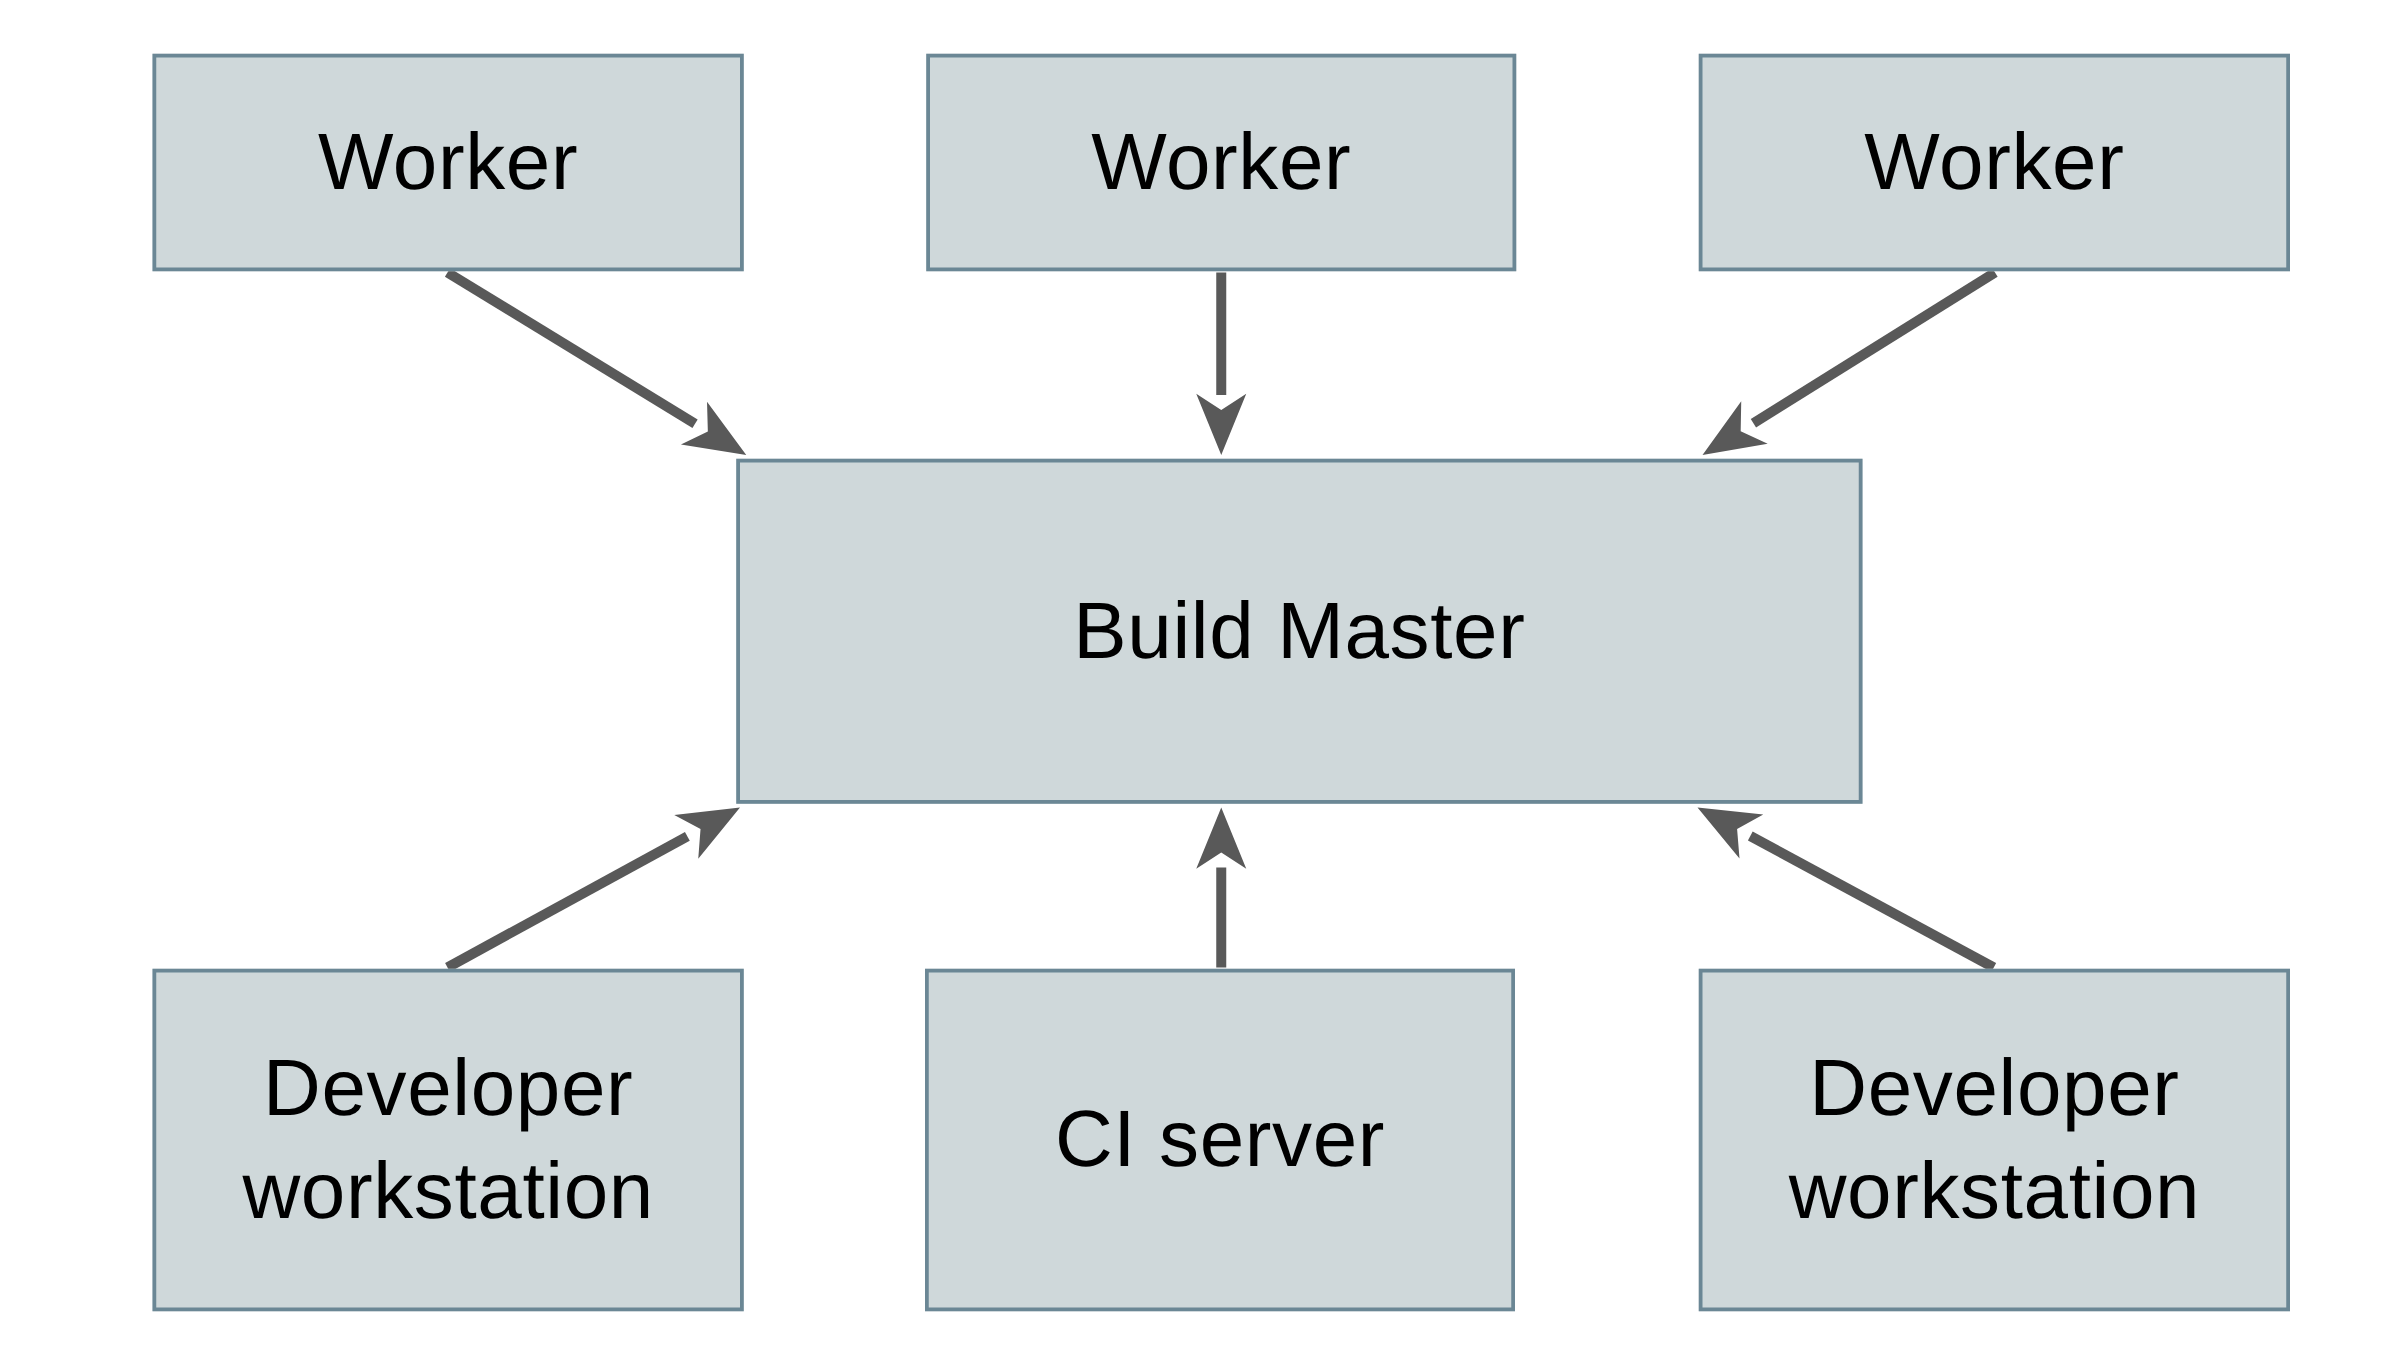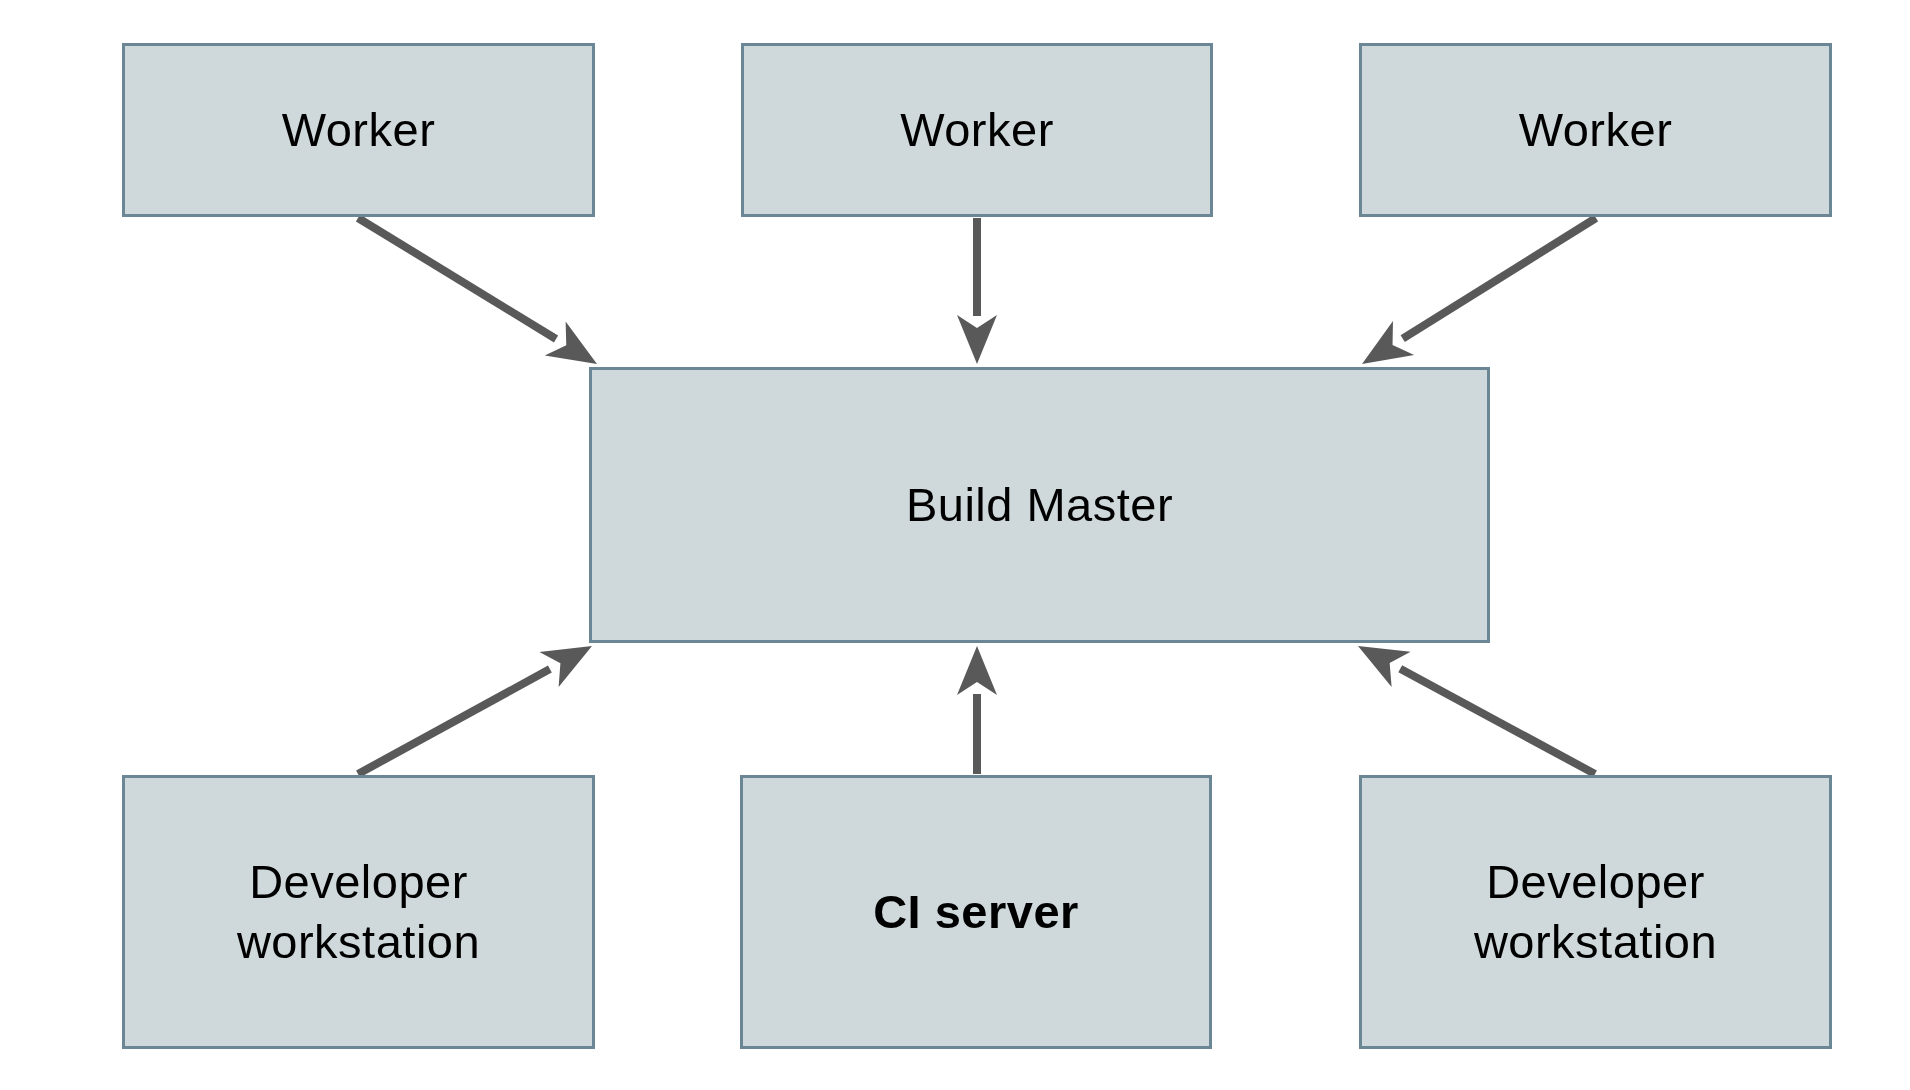--- a/index.html
+++ b/index.html
@@ -35,21 +35,21 @@
   .node {
     position: absolute;
     background: var(--node-fill);
     border: 3px solid var(--node-border);
     display: flex;
     align-items: center;
     justify-content: center;
     text-align: center;
   }
   .node .label {
-    font-size: 47px;
+    font-size: 64px;
     line-height: 1.28;
     color: var(--text);
     letter-spacing: 0.5px;
     padding: 0 14px;
   }
 </style>
 </head>
 <body>
 
 <div class="canvas">
@@ -76,20 +76,20 @@
   </div>
   <div class="node" style="left: 1359px; top: 43px; width: 473px; height: 174px;">
     <span class="label">Worker</span>
   </div>
   <div class="node" style="left: 589px; top: 367px; width: 901px; height: 276px;">
     <span class="label">Build Master</span>
   </div>
   <div class="node" style="left: 122px; top: 775px; width: 473px; height: 274px;">
     <span class="label">Developer workstation</span>
   </div>
-  <div class="node" style="left: 740px; top: 775px; width: 472px; height: 274px; font-weight: bold;">
+  <div class="node" style="left: 740px; top: 775px; width: 472px; height: 274px;">
     <span class="label">CI server</span>
   </div>
   <div class="node" style="left: 1359px; top: 775px; width: 473px; height: 274px;">
     <span class="label">Developer workstation</span>
   </div>
 
 </div>
 
 </body></html>

